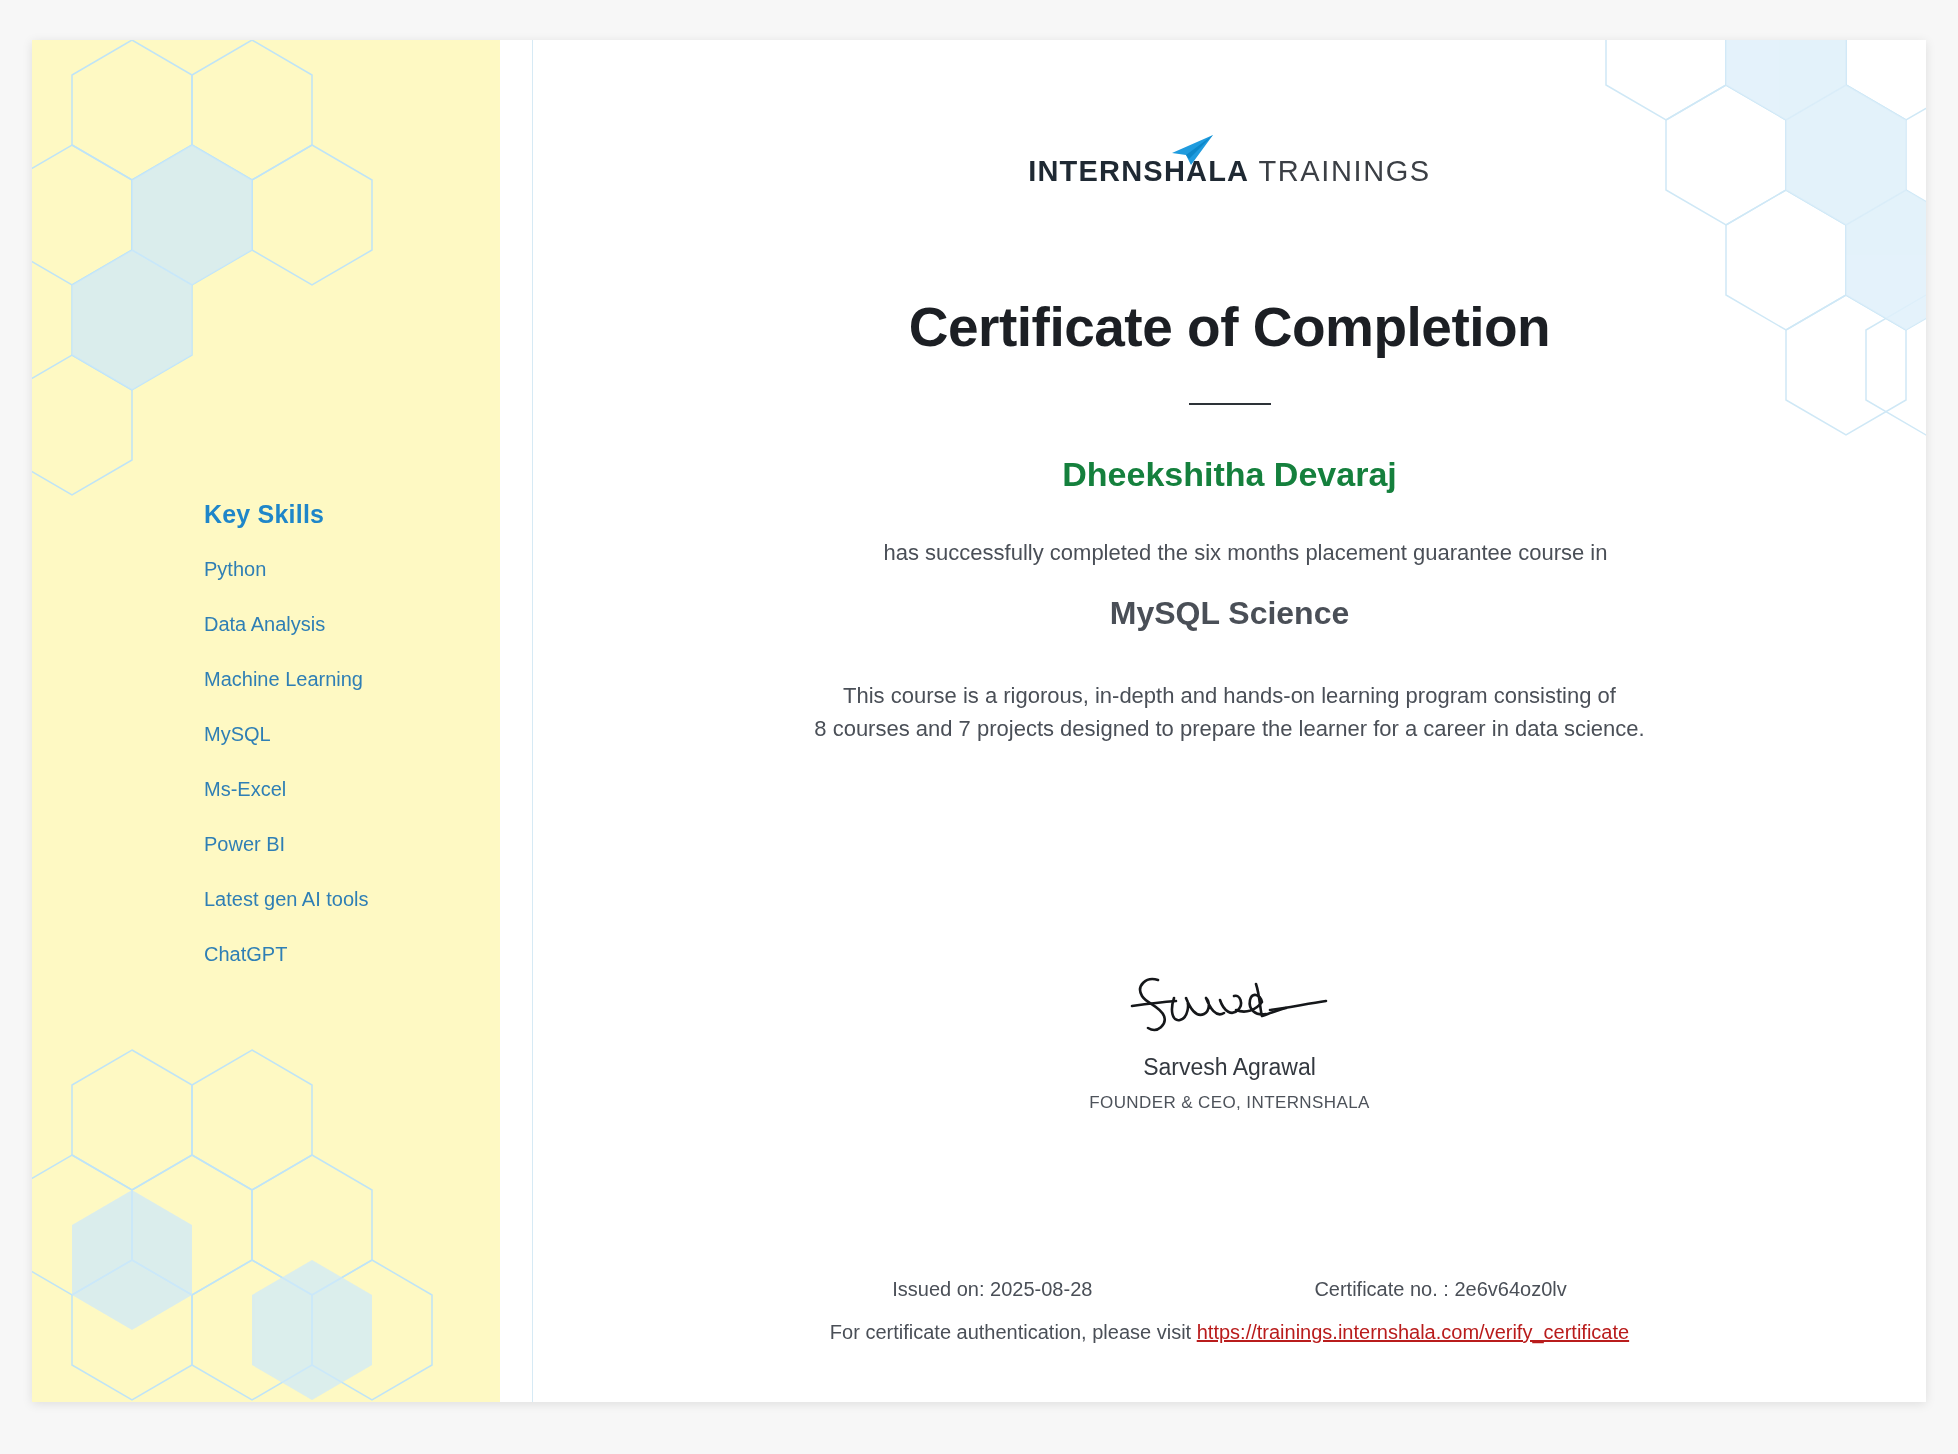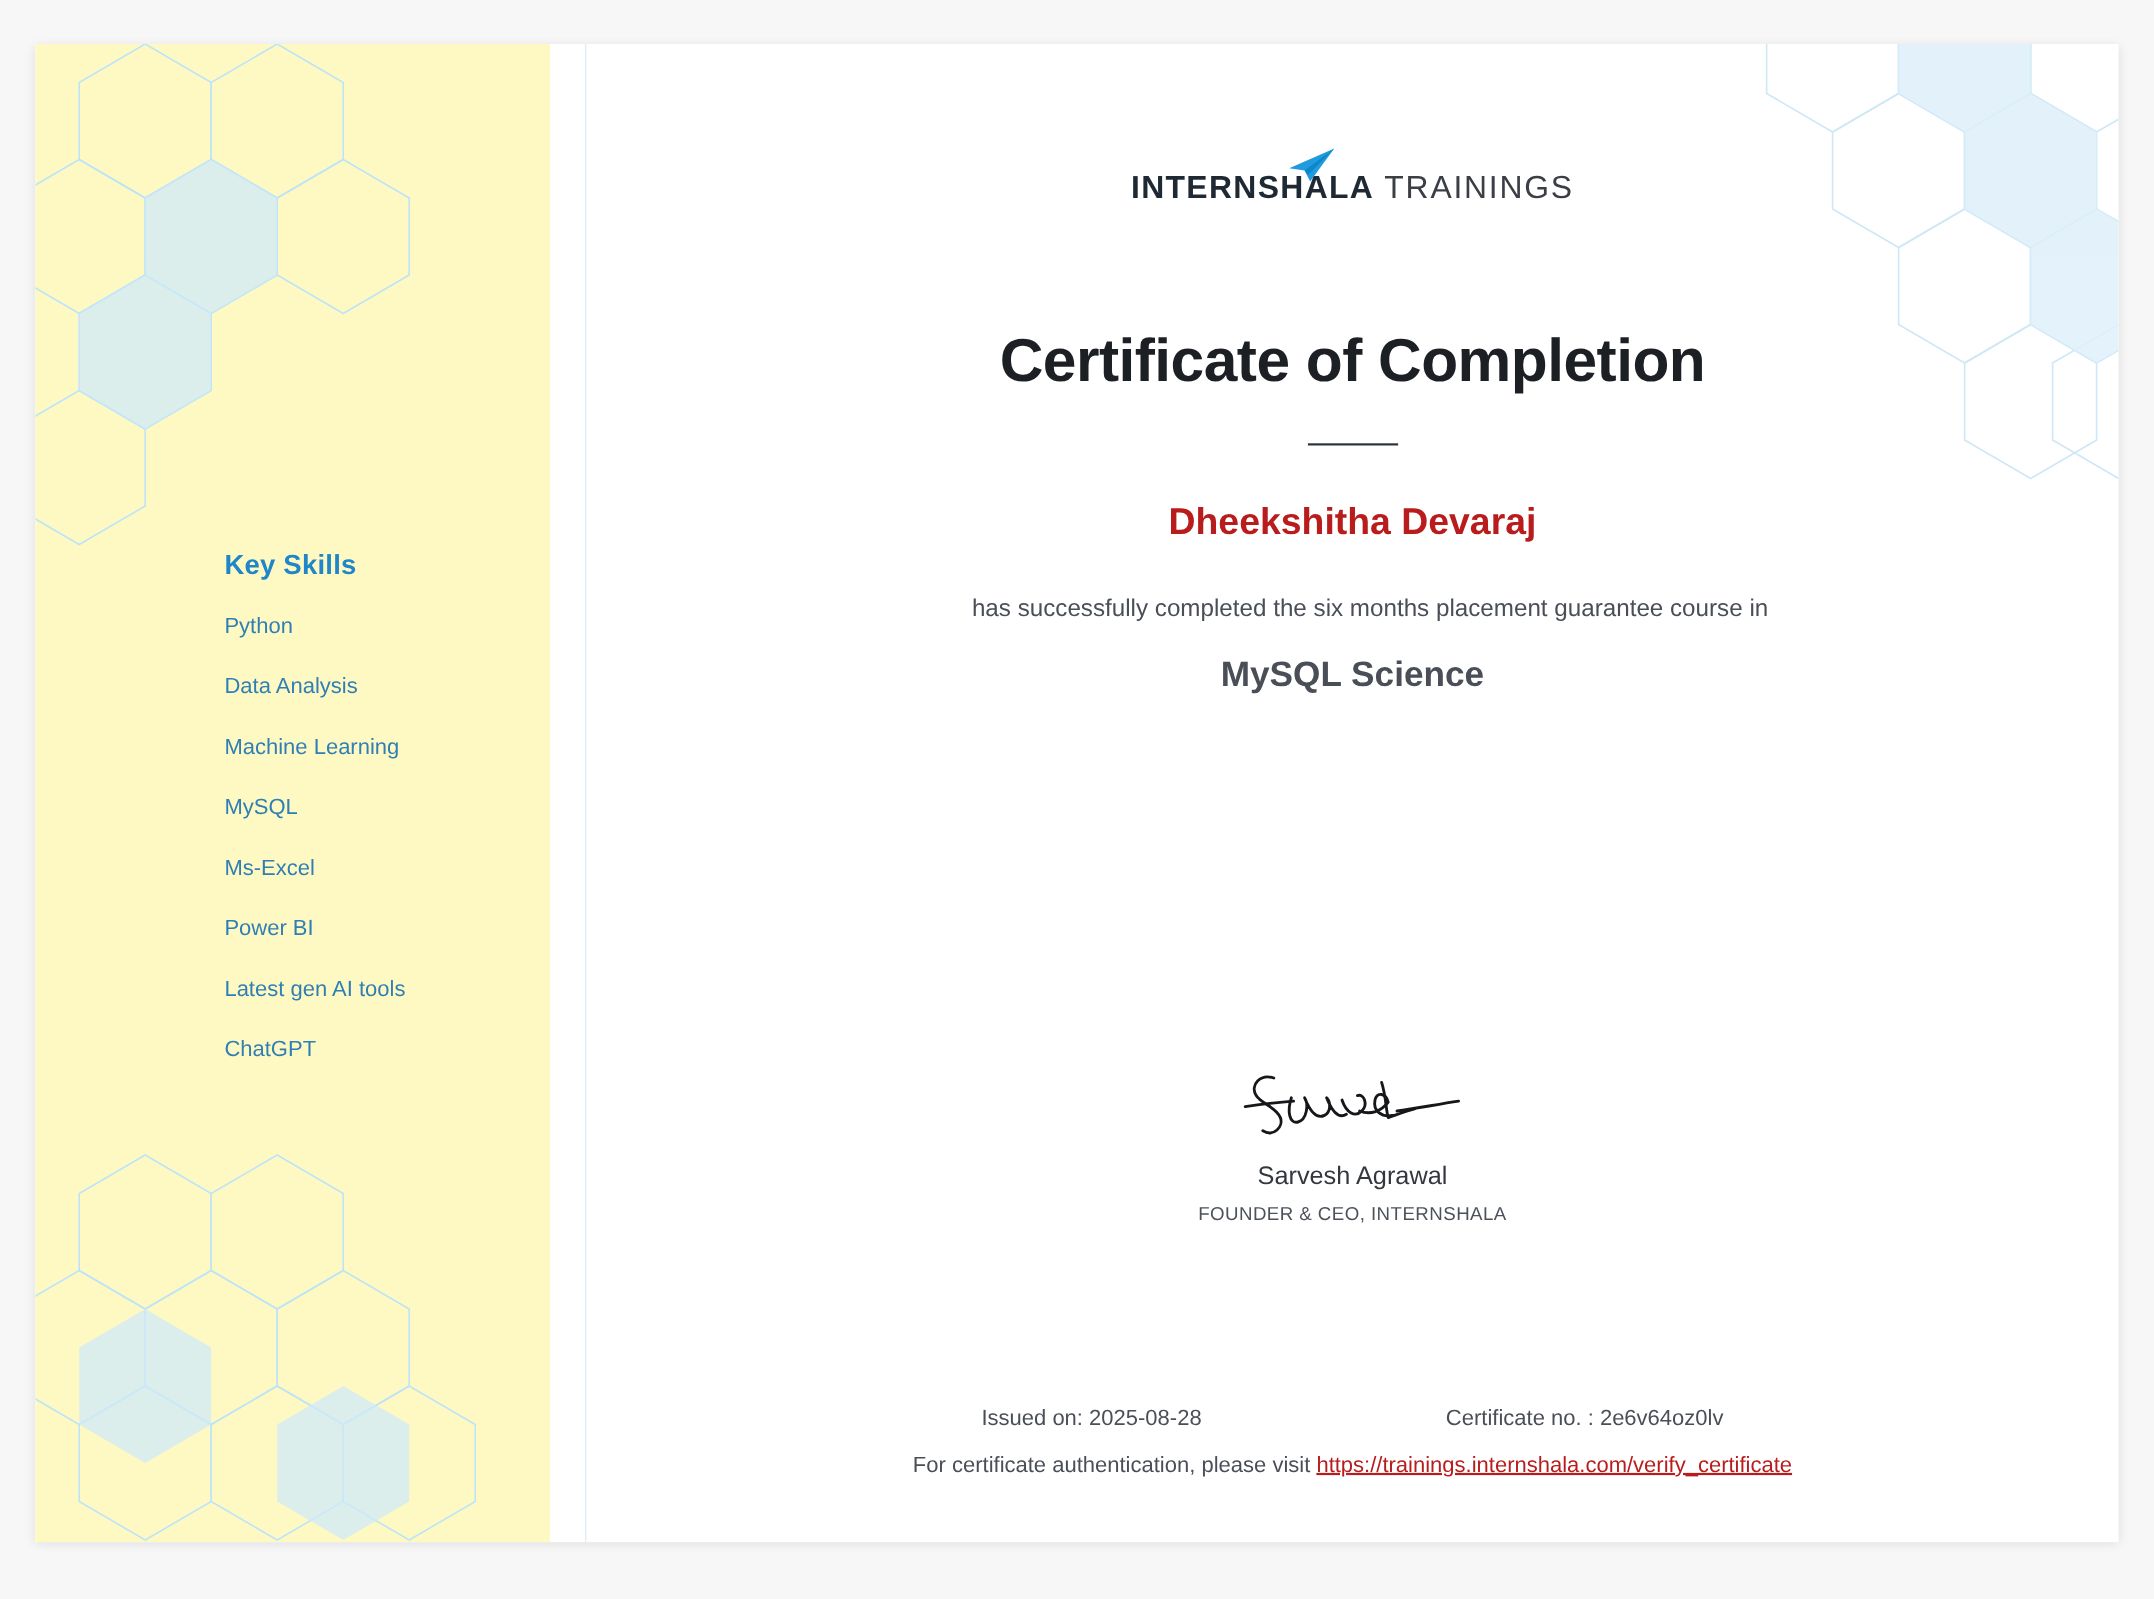--- a/index.html
+++ b/index.html
@@ -120,21 +120,21 @@
     height: 2px;
     background: #2d3238;
   }
   .recipient {
     position: absolute;
     left: 0; right: 0;
     top: 415px;
     text-align: center;
     font-size: 34px;
     font-weight: bold;
-    color: #b91c1c;
+    color: #15803d;
   }
   .completed-line {
     position: absolute;
     left: 0; right: 0;
     top: 500px;
     text-align: center;
     font-size: 22px;
     color: #4a4f57;
     margin-left: 32px;
   }
@@ -280,20 +280,24 @@
           </span>
           <span class="intern">INTERN</span><span class="shala">SHALA</span>&nbsp;<span class="trainings">TRAININGS</span>
         </span>
       </div>
 
       <div class="cert-title">Certificate of Completion</div>
       <div class="rule"></div>
       <div class="recipient">Dheekshitha Devaraj</div>
       <div class="completed-line">has successfully completed the six months placement guarantee course in</div>
       <div class="course-name">MySQL Science</div>
+      <div class="course-desc">
+        <div>This course is a rigorous, in-depth and hands-on learning program consisting of</div>
+        <div>8 courses and 7 projects designed to prepare the learner for a career in data science.</div>
+      </div>
 
       <div class="sign-block">
         <svg class="signature" width="220" height="70" viewBox="0 0 220 70">
           <g fill="none" stroke="#15171a" stroke-width="2.6" stroke-linecap="round" stroke-linejoin="round">
             <path d="M38 10 C26 6, 16 16, 22 26 C27 34, 40 36, 44 46 C47 54, 38 64, 28 58"></path>
             <path d="M12 36 C26 34, 42 32, 56 31"></path>
             <path d="M54 28 C50 40, 52 52, 60 50 C68 48, 70 34, 66 28 C70 38, 76 48, 84 44 C90 41, 90 32, 86 28 C90 38, 96 48, 104 43"></path>
             <path d="M100 30 C104 42, 112 46, 118 40 C124 34, 120 24, 114 26"></path>
             <path d="M116 40 C126 44, 136 40, 142 32 C140 24, 132 22, 130 30 C128 40, 136 46, 146 44"></path>
             <path d="M136 14 C140 26, 140 40, 142 46 C148 44, 158 40, 166 38"></path>

